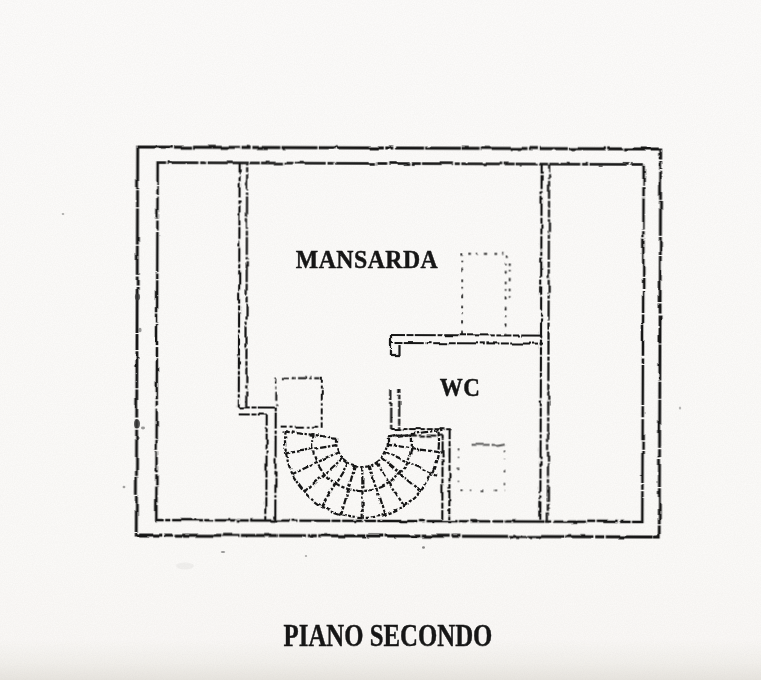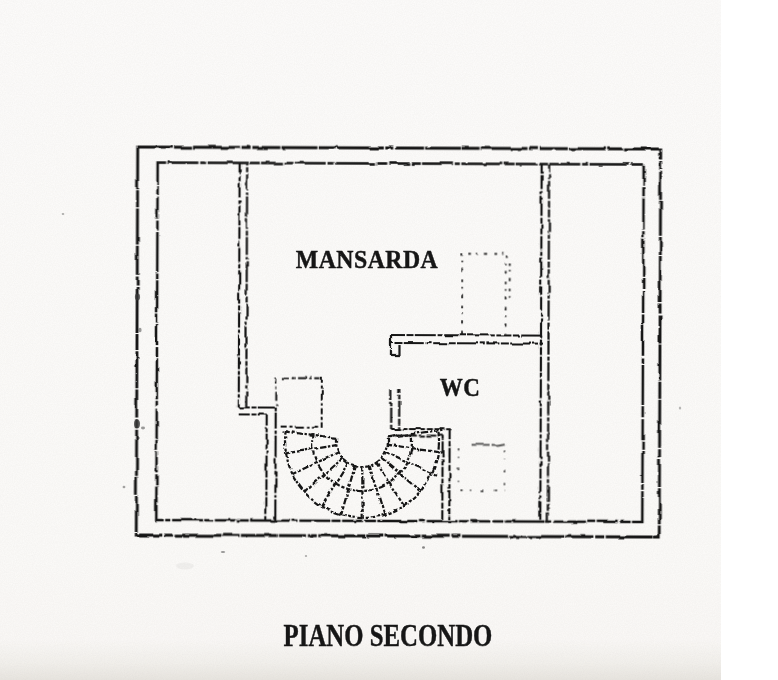--- a/index.html
+++ b/index.html
@@ -6,20 +6,21 @@
   .page{
     position:relative;
     width:721px;height:680px;
     background:
       linear-gradient(180deg,
         #fcfbfa 0%, #fbfaf8 82%, #faf8f6 94%,
         #f2f0ec 97.5%, #e8e5e0 100%),
       #fbfaf8;
     overflow:hidden;
     font-family:"Liberation Serif","DejaVu Serif",serif;
+    padding-left:40px;
   }
   svg.plan{position:absolute;left:0;top:0;}
   .room-label{
     position:absolute;
     color:var(--ink,#181818);
     font-weight:bold;
     white-space:nowrap;
     letter-spacing:0.5px;
     -webkit-text-stroke:0.45px currentColor;
     filter:grayscale(1) blur(0.22px);

